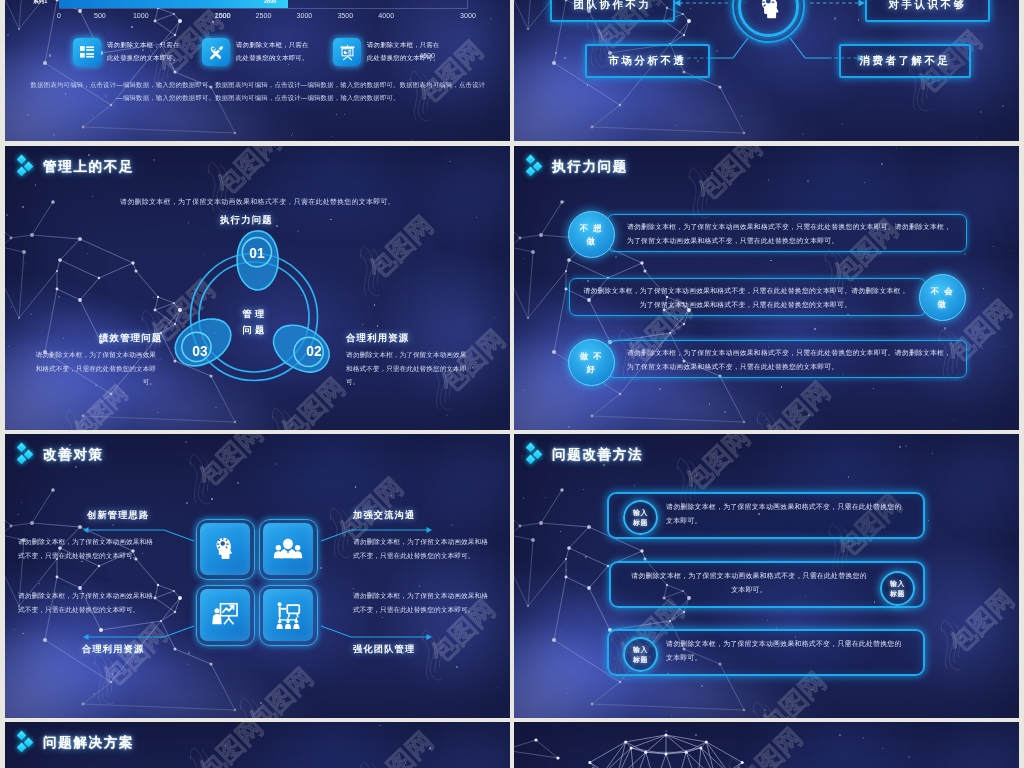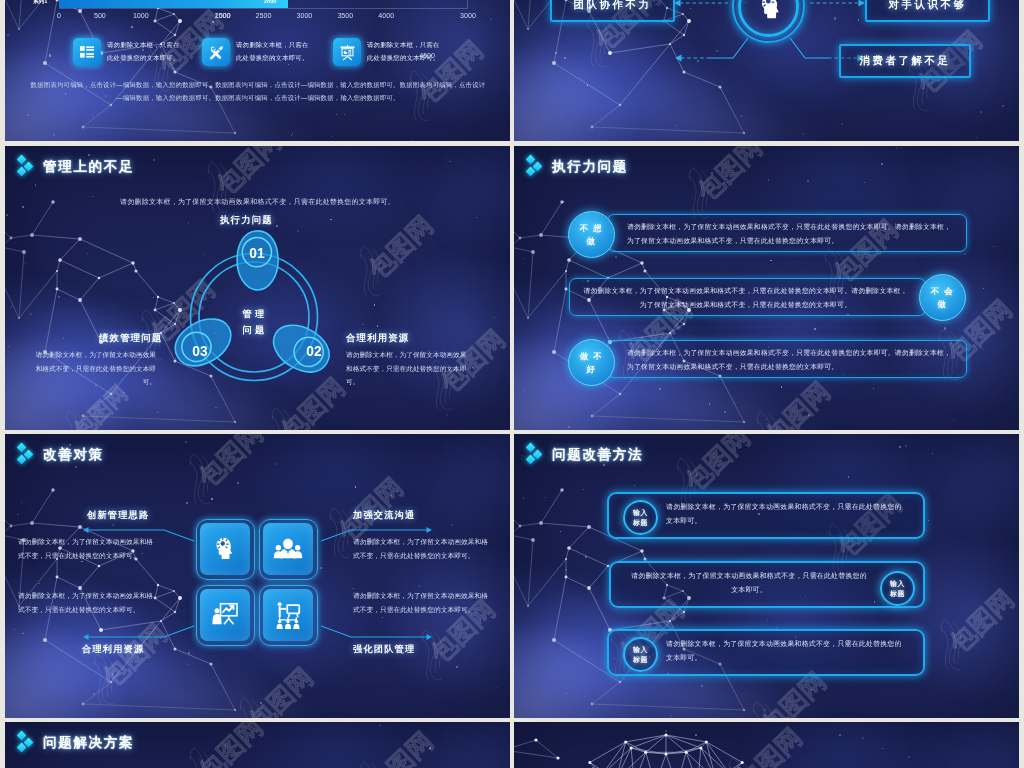--- a/index.html
+++ b/index.html
@@ -535,20 +535,23 @@
               <path d="M8.7 11.1l-1 1"></path>
             </g>
     </svg>
   </div>
 
   <div class="s2-box" style="left:36px;top:131px;width:121px;height:30px;">
           <span>团队协作不力</span>
         </div>
   <div class="s2-box" style="left:351px;top:131px;width:121px;height:30px;">
           <span>对手认识不够</span>
+        </div>
+  <div class="s2-box" style="left:71px;top:187px;width:121px;height:30px;">
+          <span>市场分析不透</span>
         </div>
   <div class="s2-box" style="left:325px;top:187px;width:128px;height:30px;">
           <span>消费者了解不足</span>
         </div>
  </div>
 </div>
 
 <div class="vp" style="left:5px;top:146px;width:505px;height:284px;">
  <div class="slide">
   <div class="bg">

